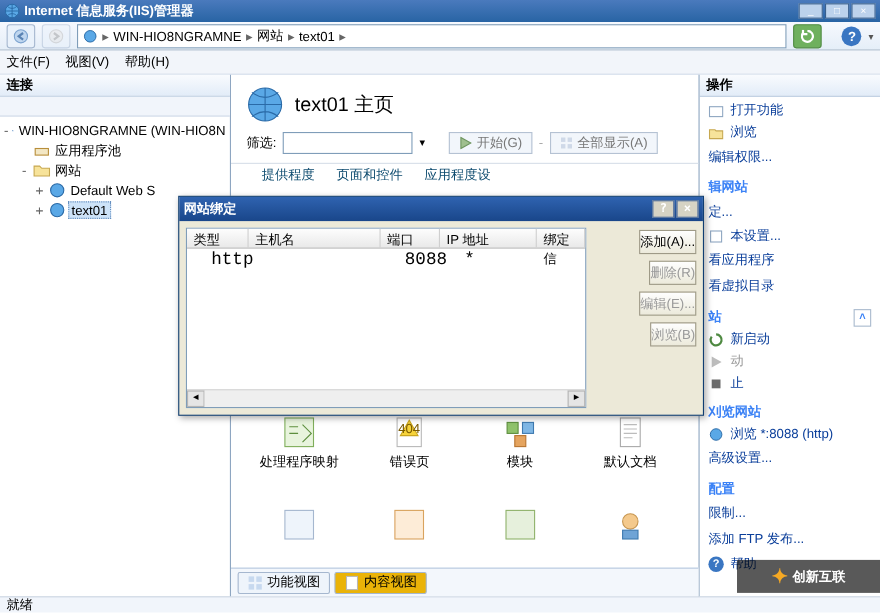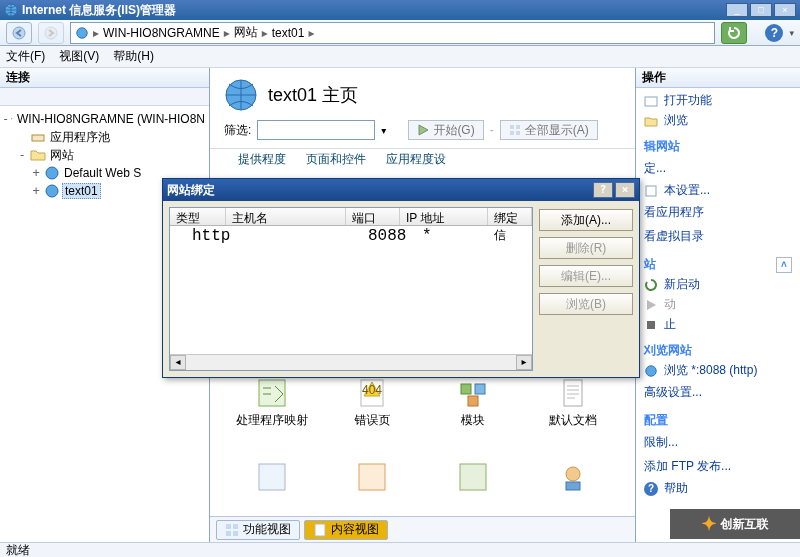--- a/index.html
+++ b/index.html
@@ -73,21 +73,21 @@
 .dlg-tbtn { width:20px; height:16px; background:#d6d3c4; border:1px solid #4a6a9a; font-family:monospace; font-size:11px; text-align:center; line-height:13px; margin-left:2px;}
 .dlg-body { flex:1; display:flex; padding:6px; gap:6px;}
 .listpane { flex:1; background:#fff; border:1px solid #7f9db9; display:flex; flex-direction:column;}
 .listhead { height:18px; background:linear-gradient(#fdfdfd,#e9e9e9); border-bottom:1px solid #b5b5b5; display:flex;}
 .lh { border-right:1px solid #cfcfcf; padding:2px 6px; font-size:12px;}
 .listrow { display:flex; height:18px;}
 .lc { padding:1px 22px; font-family: Liberation Mono, monospace; font-size:16px;}
 .listpane .scroll-h { height:16px; border-top:1px solid #c9c9c9; background:#efefef; margin-top:auto; display:flex;}
 .scroll-h .arrow{ width:16px; border:1px solid #b5b5b5; background:#e5e5e5; text-align:center; font-size:10px; line-height:12px;}
 .scroll-h .track{ flex:1; background:#efefef;}
-.btncol { width:94px; display:flex; flex-direction:column; gap:6px; padding:2px 0;}
+.btncol { width:94px; display:flex; flex-direction:column; gap:6px; padding:2px 0;align-items:flex-end;}
 .dlgbtn { height:22px; border:1px solid #9e9a87; background:linear-gradient(#fefefe,#eceadb); font-size:12px;}
 .dlgbtn:disabled{ color:#9a9a9a; }
 .dlg-foot { height:34px; display:flex; justify-content:flex-end; padding:4px 8px;}
 .dlg-foot .dlgbtn{ width:88px; }
 
 
 .cw-type{width:56px;} .cw-host{width:120px;} .cw-port{width:54px;} .cw-ip{width:88px;} .cw-bind{flex:1;}
 
 
 .svg-globe circle{fill:#5aa8e6;stroke:#2a6aa7;stroke-width:1;}
@@ -315,20 +315,21 @@
             <rect x="1" y="3" width="12" height="9" fill="#fff" stroke="#8ea6c1"></rect>
           </svg>
           <span class="alink">打开功能</span>
         </div>
       <div class="arow">
           <svg class="aicon" viewBox="0 0 14 14">
             <path d="M1 4h5l1 1h6v7H1z" fill="#f7e39a" stroke="#c7a850"></path>
           </svg>
           <span class="alink">浏览</span>
         </div>
+      <div class="alabel alink">编辑权限...</div>
 
       <div class="asect">
           <span>辑网站</span>
         </div>
       <div class="alabel alink">定...</div>
       <div class="arow">
           <svg class="aicon" viewBox="0 0 14 14">
             <rect x="2" y="2" width="10" height="10" fill="#fff" stroke="#8ea6c1"></rect>
           </svg>
           <span class="alink">本设置...</span>

